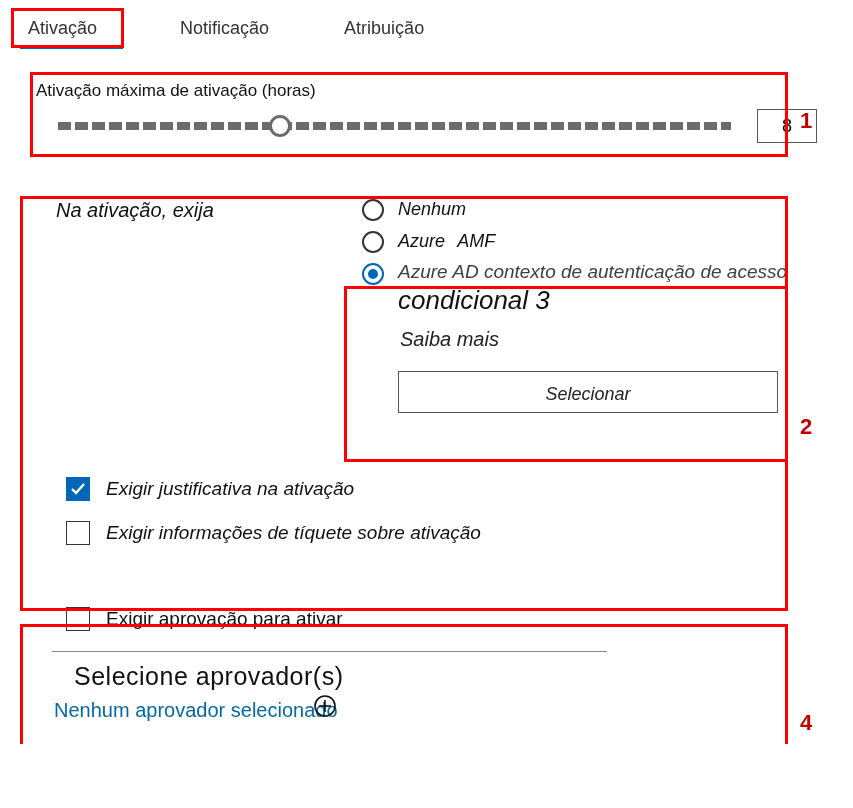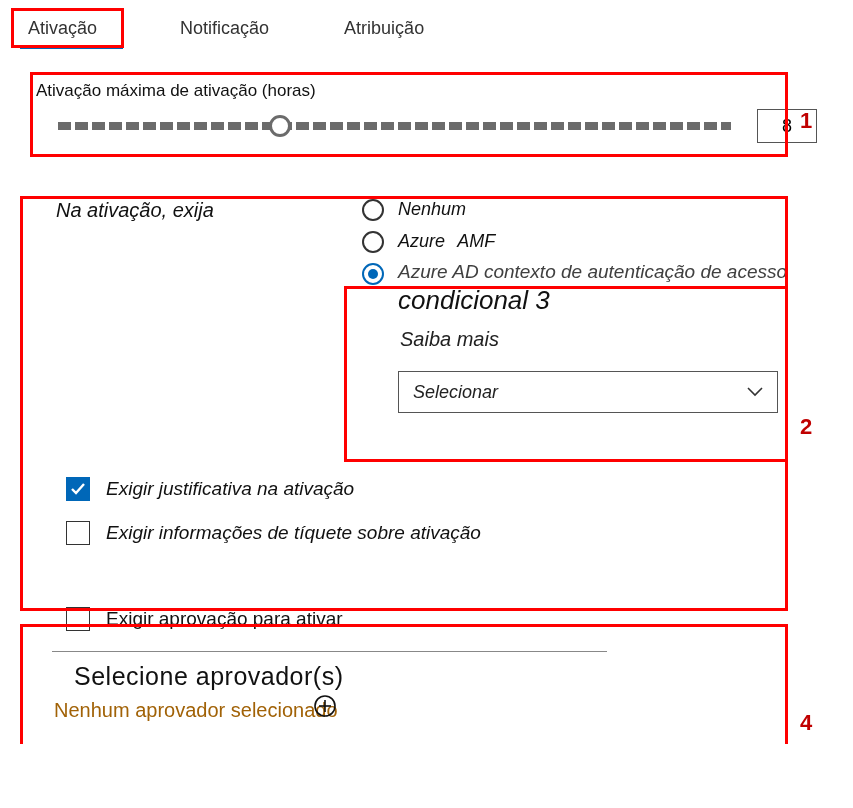--- a/index.html
+++ b/index.html
@@ -161,20 +161,21 @@
       border: 1px solid #555;
       height: 42px;
       display: flex;
       align-items: center;
       justify-content: space-between;
       padding: 12px 14px;
       font-size: 18px;
       color: #222;
       cursor: pointer;
       width: 380px;
+      flex-direction: column;
     }
     .chevron {
       width: 16px; height: 10px;
     }
 
     .checkbox-list { margin-top: 56px; margin-left: 10px; }
     .checkbox-row {
       display: flex;
       align-items: center;
       gap: 16px;
@@ -203,21 +204,21 @@
       margin: 18px 210px 10px -14px;
     }
     .approver-title {
       font-size: 25px;
       color: #111;
       margin-left: 8px;
       letter-spacing: 0.02em;
     }
     .approver-none {
       font-size: 20px;
-      color: #a16207;
+      color: #0369a1;
       margin-top: 8px;
       margin-left: -12px;
       display: flex;
       align-items: center;
       gap: 0px;
       position: relative;
     }
     .plus-circle {
       position: absolute;
       left: 260px;

